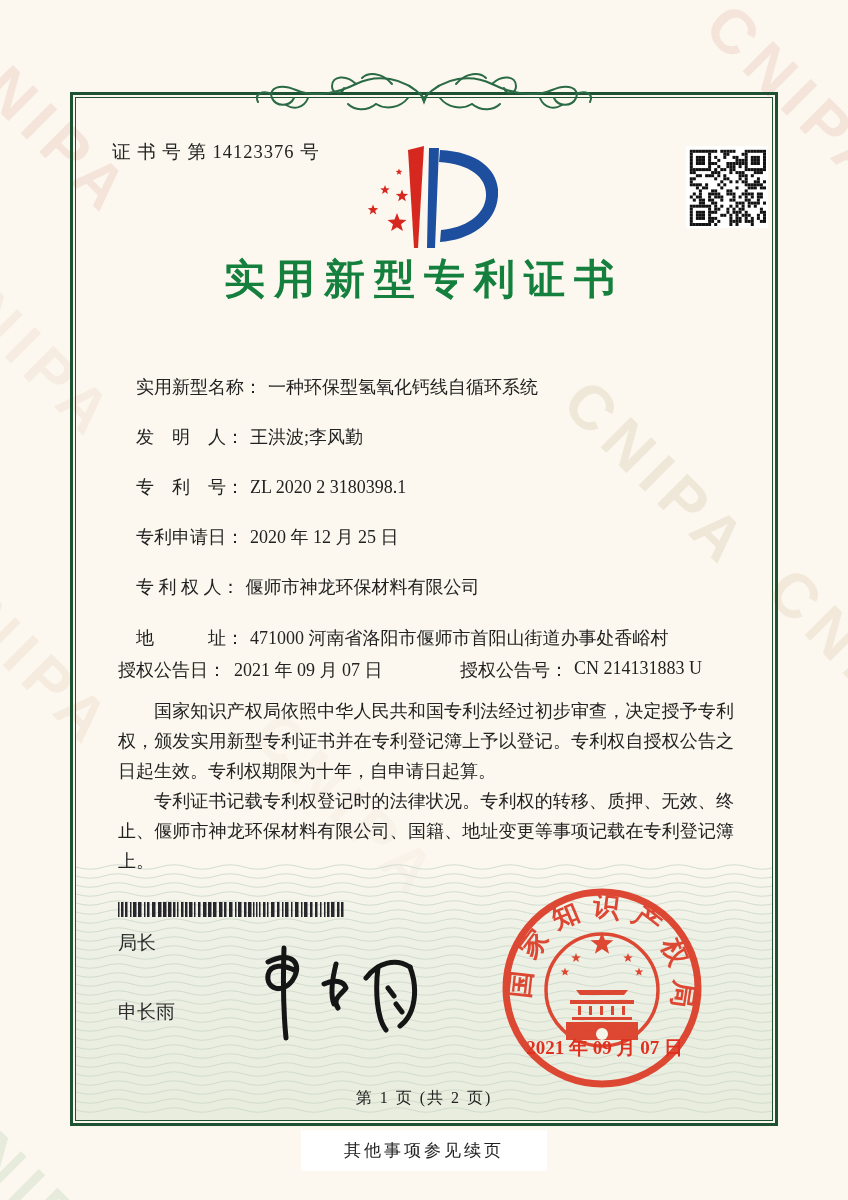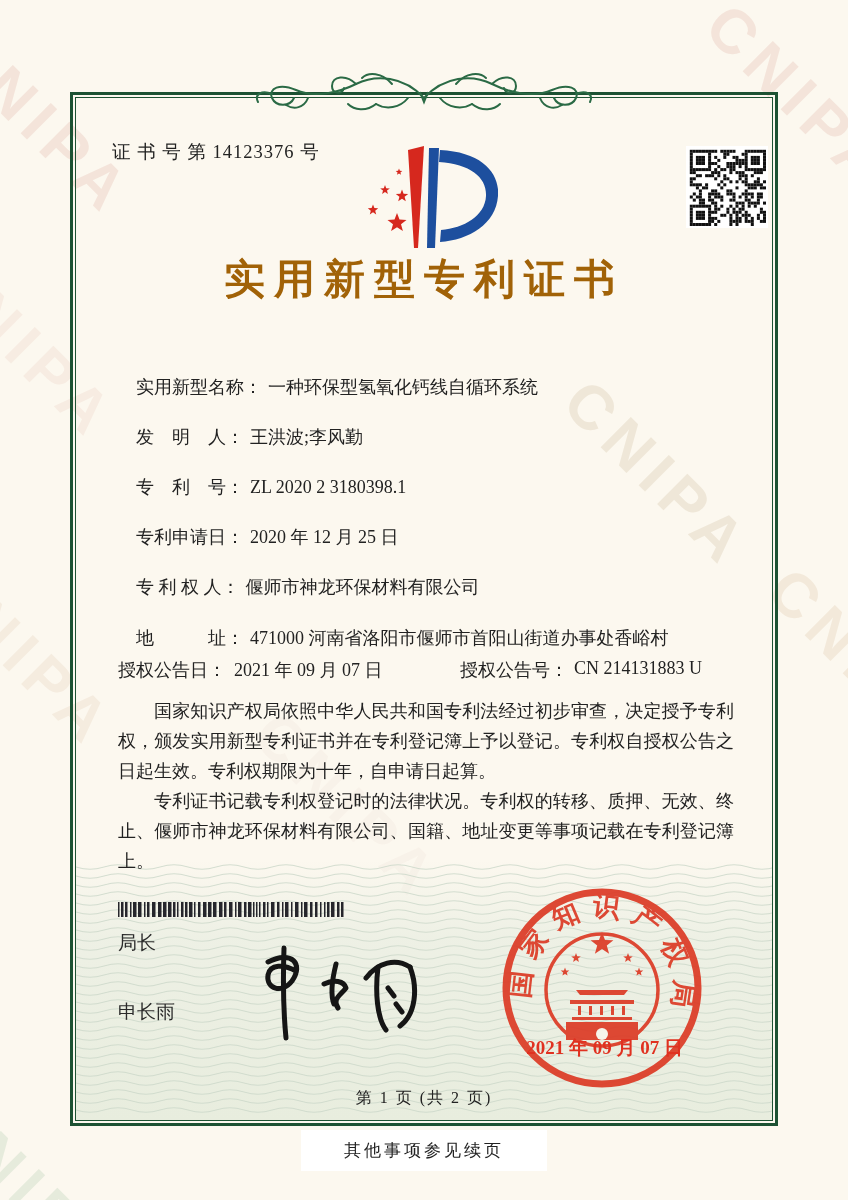--- a/index.html
+++ b/index.html
@@ -29,21 +29,21 @@
   .frame{position:absolute;left:70px;top:92px;width:708px;height:1034px;
          border:3px solid #1d5233;box-sizing:border-box;z-index:2;pointer-events:none;}
   .frame-inner{position:absolute;inset:2px;border:1px solid #1d5233;}
   .ornament{position:absolute;left:50%;top:64px;transform:translateX(-50%);z-index:3;}
 
   
   .cert-no{position:absolute;left:112px;top:139px;font-size:18.5px;letter-spacing:1px;z-index:4;}
   .logo{position:absolute;left:348px;top:142px;z-index:4;}
   .qr{position:absolute;left:686px;top:146px;z-index:4;background:#fff;}
   .title{position:absolute;left:0;right:0;top:252px;text-align:center;font-size:41px;
-         font-weight:bold;letter-spacing:9px;color:#a16207;z-index:4;}
+         font-weight:bold;letter-spacing:9px;color:#15803d;z-index:4;}
 
   
   .field{position:absolute;left:118px;width:620px;font-size:18px;white-space:pre;z-index:4;}
   .field .value{margin-left:6px;}
   .f0{top:354px}.f1{top:404px}.f2{top:454px}.f3{top:504px}.f4{top:554px}.f5{top:605px}
   .grant{position:absolute;left:118px;top:658px;width:620px;height:24px;font-size:18px;z-index:4;white-space:pre;}
   .grant span{position:absolute;top:0;}
   .g-l1{left:0}.g-v1{left:116px}.g-l2{left:342px}.g-v2{left:456px}
 
   

